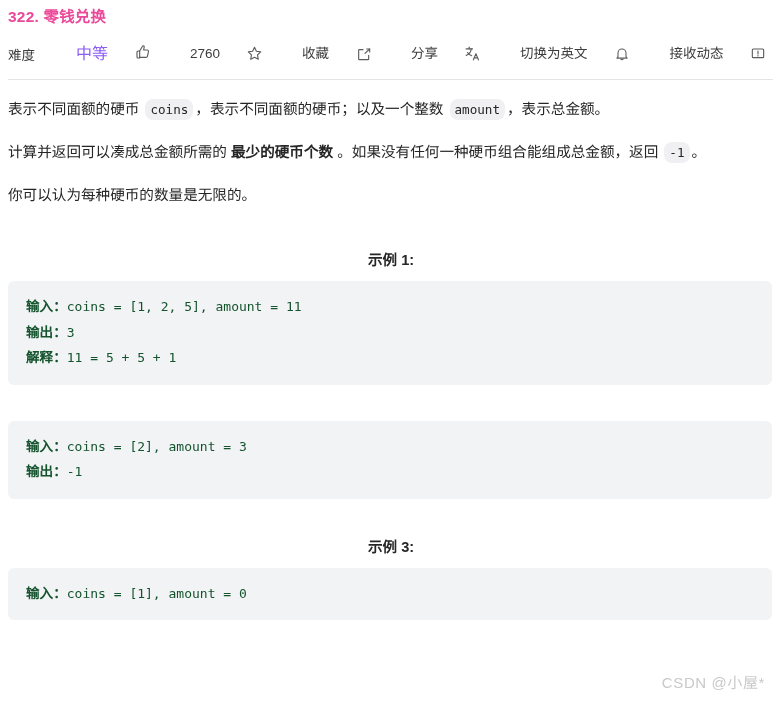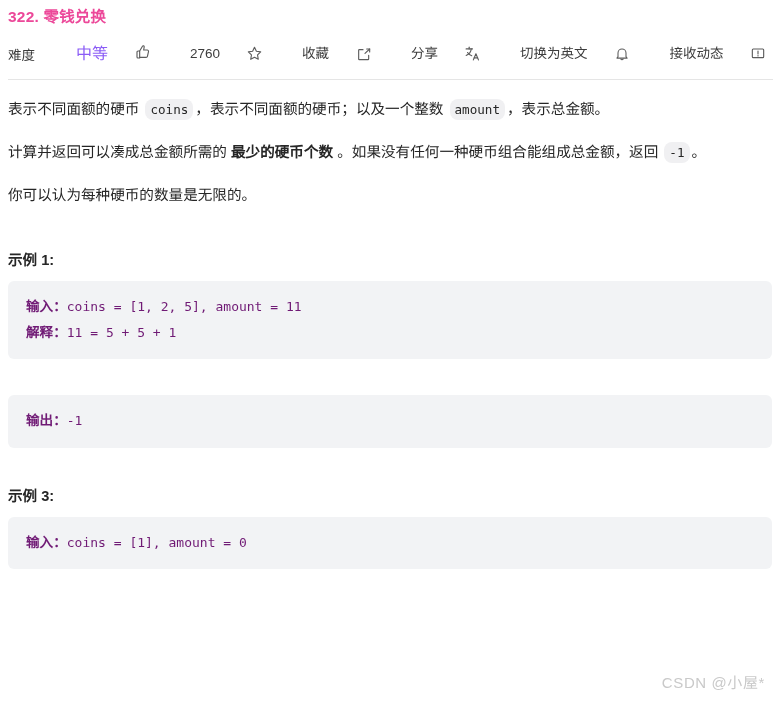--- a/index.html
+++ b/index.html
@@ -106,34 +106,35 @@
     color: #262626;
     margin: 0 2px;
   }
 
   
   .example-heading {
     font-size: 14.6px;
     font-weight: 700;
     color: #262626;
     margin: 0 0 12px 0;
+    text-align: center;
   }
   .example-block {
     background: #f2f3f5;
     border-radius: 6px;
     padding: 13px 18px 14px 18px;
     margin: 0 0 22px 0;
     width: 764px;
     box-sizing: border-box;
   }
   .code-line {
     font-family: "DejaVu Sans Mono", "Liberation Mono", monospace;
     font-size: 13px;
     line-height: 25.5px;
-    color: #701a75;
+    color: #14532d;
     white-space: pre-wrap;
   }
   .code-line .k {
     font-family: "Liberation Sans", "DejaVu Sans", sans-serif;
     font-weight: 700;
     font-size: 13.6px;
   }
   .spacer-24 { height: 26px; }
   .spacer-12 { height: 14px; }
 
@@ -247,26 +248,28 @@
       <code class="inline">-1</code><span>。</span>
     </p>
 
     <p class="para">你可以认为每种硬币的数量是无限的。</p>
 
     <div class="spacer-24"></div>
 
     <div class="example-heading">示例 1:</div>
     <div class="example-block">
       <div class="code-line"><span class="k">输入：</span><span>coins = [1, 2, 5], amount = 11</span></div>
+      <div class="code-line"><span class="k">输出：</span><span>3</span></div>
       <div class="code-line"><span class="k">解释：</span><span>11 = 5 + 5 + 1</span></div>
     </div>
 
     <div class="spacer-12"></div>
 
     <div class="example-block">
+      <div class="code-line"><span class="k">输入：</span><span>coins = [2], amount = 3</span></div>
       <div class="code-line"><span class="k">输出：</span><span>-1</span></div>
     </div>
 
     <div class="spacer-12"></div>
 
     <div class="example-heading">示例 3:</div>
     <div class="example-block">
       <div class="code-line"><span class="k">输入：</span><span>coins = [1], amount = 0</span></div>
     </div>
 

